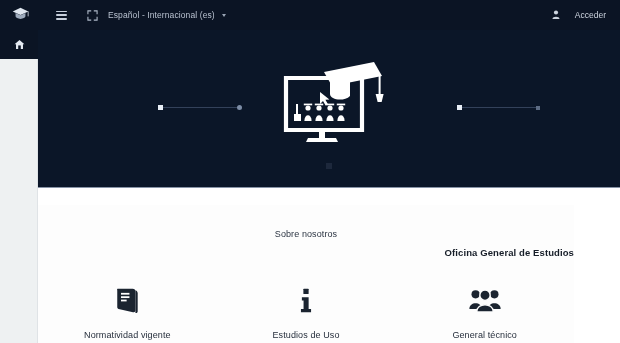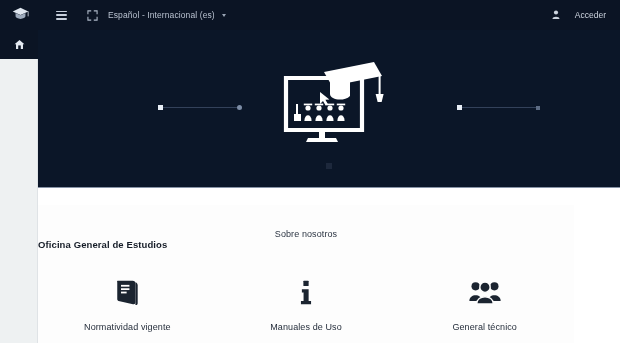--- a/index.html
+++ b/index.html
@@ -201,24 +201,25 @@
   }
 
   .about-sub {
     text-align: center;
     font-size: 9px;
     color: #2b3442;
     letter-spacing: 0.1px;
   }
 
   .about-title {
-    text-align: left;
+    text-align: right;
     font-size: 9.5px;
     font-weight: bold;
     color: #161d28;
+    margin-top: 8px;
     letter-spacing: 0.1px;
   }
 
   .features {
     display: flex;
     margin-top: 24px;
   }
 
   .feature {
     flex: 1 1 0;
@@ -394,21 +395,21 @@
         <div class="feature-label">Normatividad vigente</div>
       </div>
 
       <div class="feature">
         <div class="feature-icon">
           <svg width="30" height="30" viewBox="0 0 32 32">
             <rect x="13.2" y="4" width="5.6" height="5.6" rx="0.6" fill="#1b2430"></rect>
             <path d="M11.6 13 L18.8 13 L18.8 25.6 L21.4 25.6 L21.4 29 L10.6 29 L10.6 25.6 L13.4 25.6 L13.4 16.4 L11.6 16.4 Z" fill="#1b2430"></path>
           </svg>
         </div>
-        <div class="feature-label">Manuales de Uso</div>
+        <div class="feature-label">Estudios de Uso</div>
       </div>
 
       <div class="feature">
         <div class="feature-icon">
           <svg width="32" height="28" viewBox="0 0 36 28">
 
             <circle cx="7.4" cy="7.6" r="4.6" fill="#1b2430"></circle>
             <path d="M0.4 24 C0.4 15.6 14.4 15.6 14.4 24 Z" fill="#1b2430"></path>
 
             <circle cx="28.6" cy="7.6" r="4.6" fill="#1b2430"></circle>

